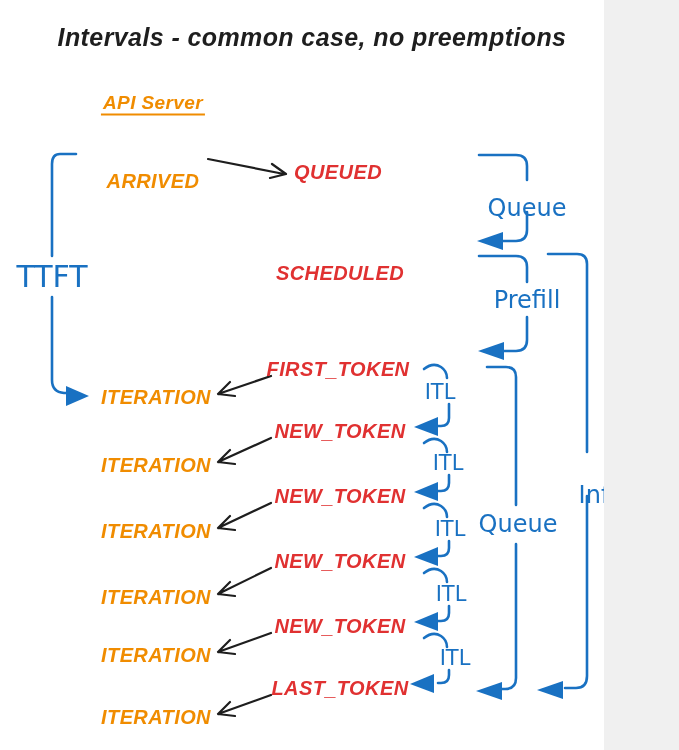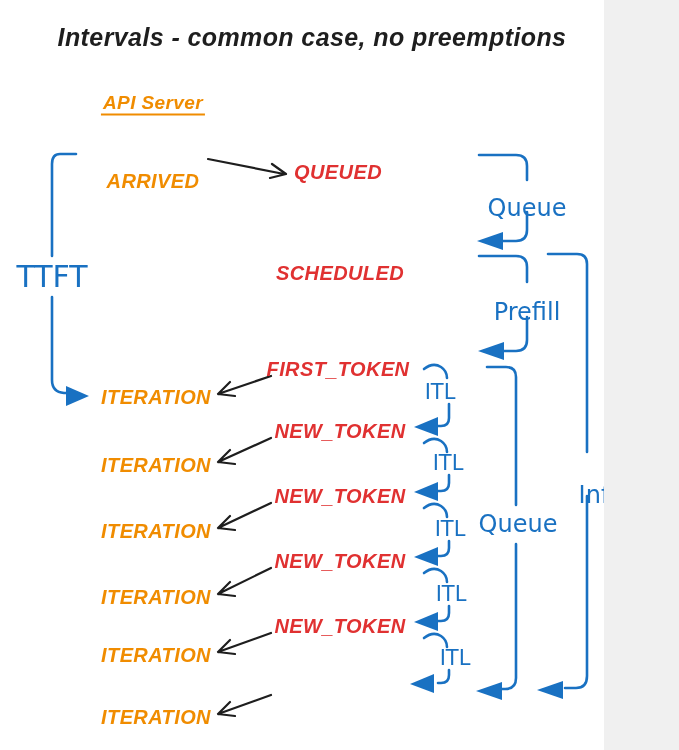--- a/index.html
+++ b/index.html
@@ -96,24 +96,25 @@
   <div class="label hand evt orange" style="left:156px; top:655px;">ITERATION</div>
   <div class="label hand evt orange" style="left:156px; top:717px;">ITERATION</div>
 
   <div class="label hand evt red" style="left:338px; top:172px;">QUEUED</div>
   <div class="label hand evt red" style="left:338px; top:369px;">FIRST_TOKEN</div>
   <div class="label hand evt red" style="left:340px; top:273px;">SCHEDULED</div>
   <div class="label hand evt red" style="left:340px; top:431px;">NEW_TOKEN</div>
   <div class="label hand evt red" style="left:340px; top:496px;">NEW_TOKEN</div>
   <div class="label hand evt red" style="left:340px; top:561px;">NEW_TOKEN</div>
   <div class="label hand evt red" style="left:340px; top:626px;">NEW_TOKEN</div>
+  <div class="label hand evt red" style="left:340px; top:688px;">LAST_TOKEN</div>
 
   <div class="label clean ttft" style="left:52px; top:277px;">TTFT</div>
   <div class="label clean big-blue" style="left:527px; top:196px;margin-top:12px;">Queue</div>
-  <div class="label clean big-blue" style="left:527px; top:312px;">Prefill</div>
+  <div class="label clean big-blue" style="left:527px; top:300px;">Prefill</div>
   <div class="label clean big-blue" style="left:518px; top:524px;">Queue</div>
   <div class="label clean big-blue" style="left:587px; top:495px;margin-left:48px;">Inference</div>
   <div class="label clean itl" style="left:440px; top:392px;">ITL</div>
   <div class="label clean itl" style="left:448px; top:463px;">ITL</div>
   <div class="label clean itl" style="left:450px; top:529px;">ITL</div>
   <div class="label clean itl" style="left:451px; top:594px;">ITL</div>
   <div class="label clean itl" style="left:455px; top:658px;">ITL</div>
 
 </div>
 

